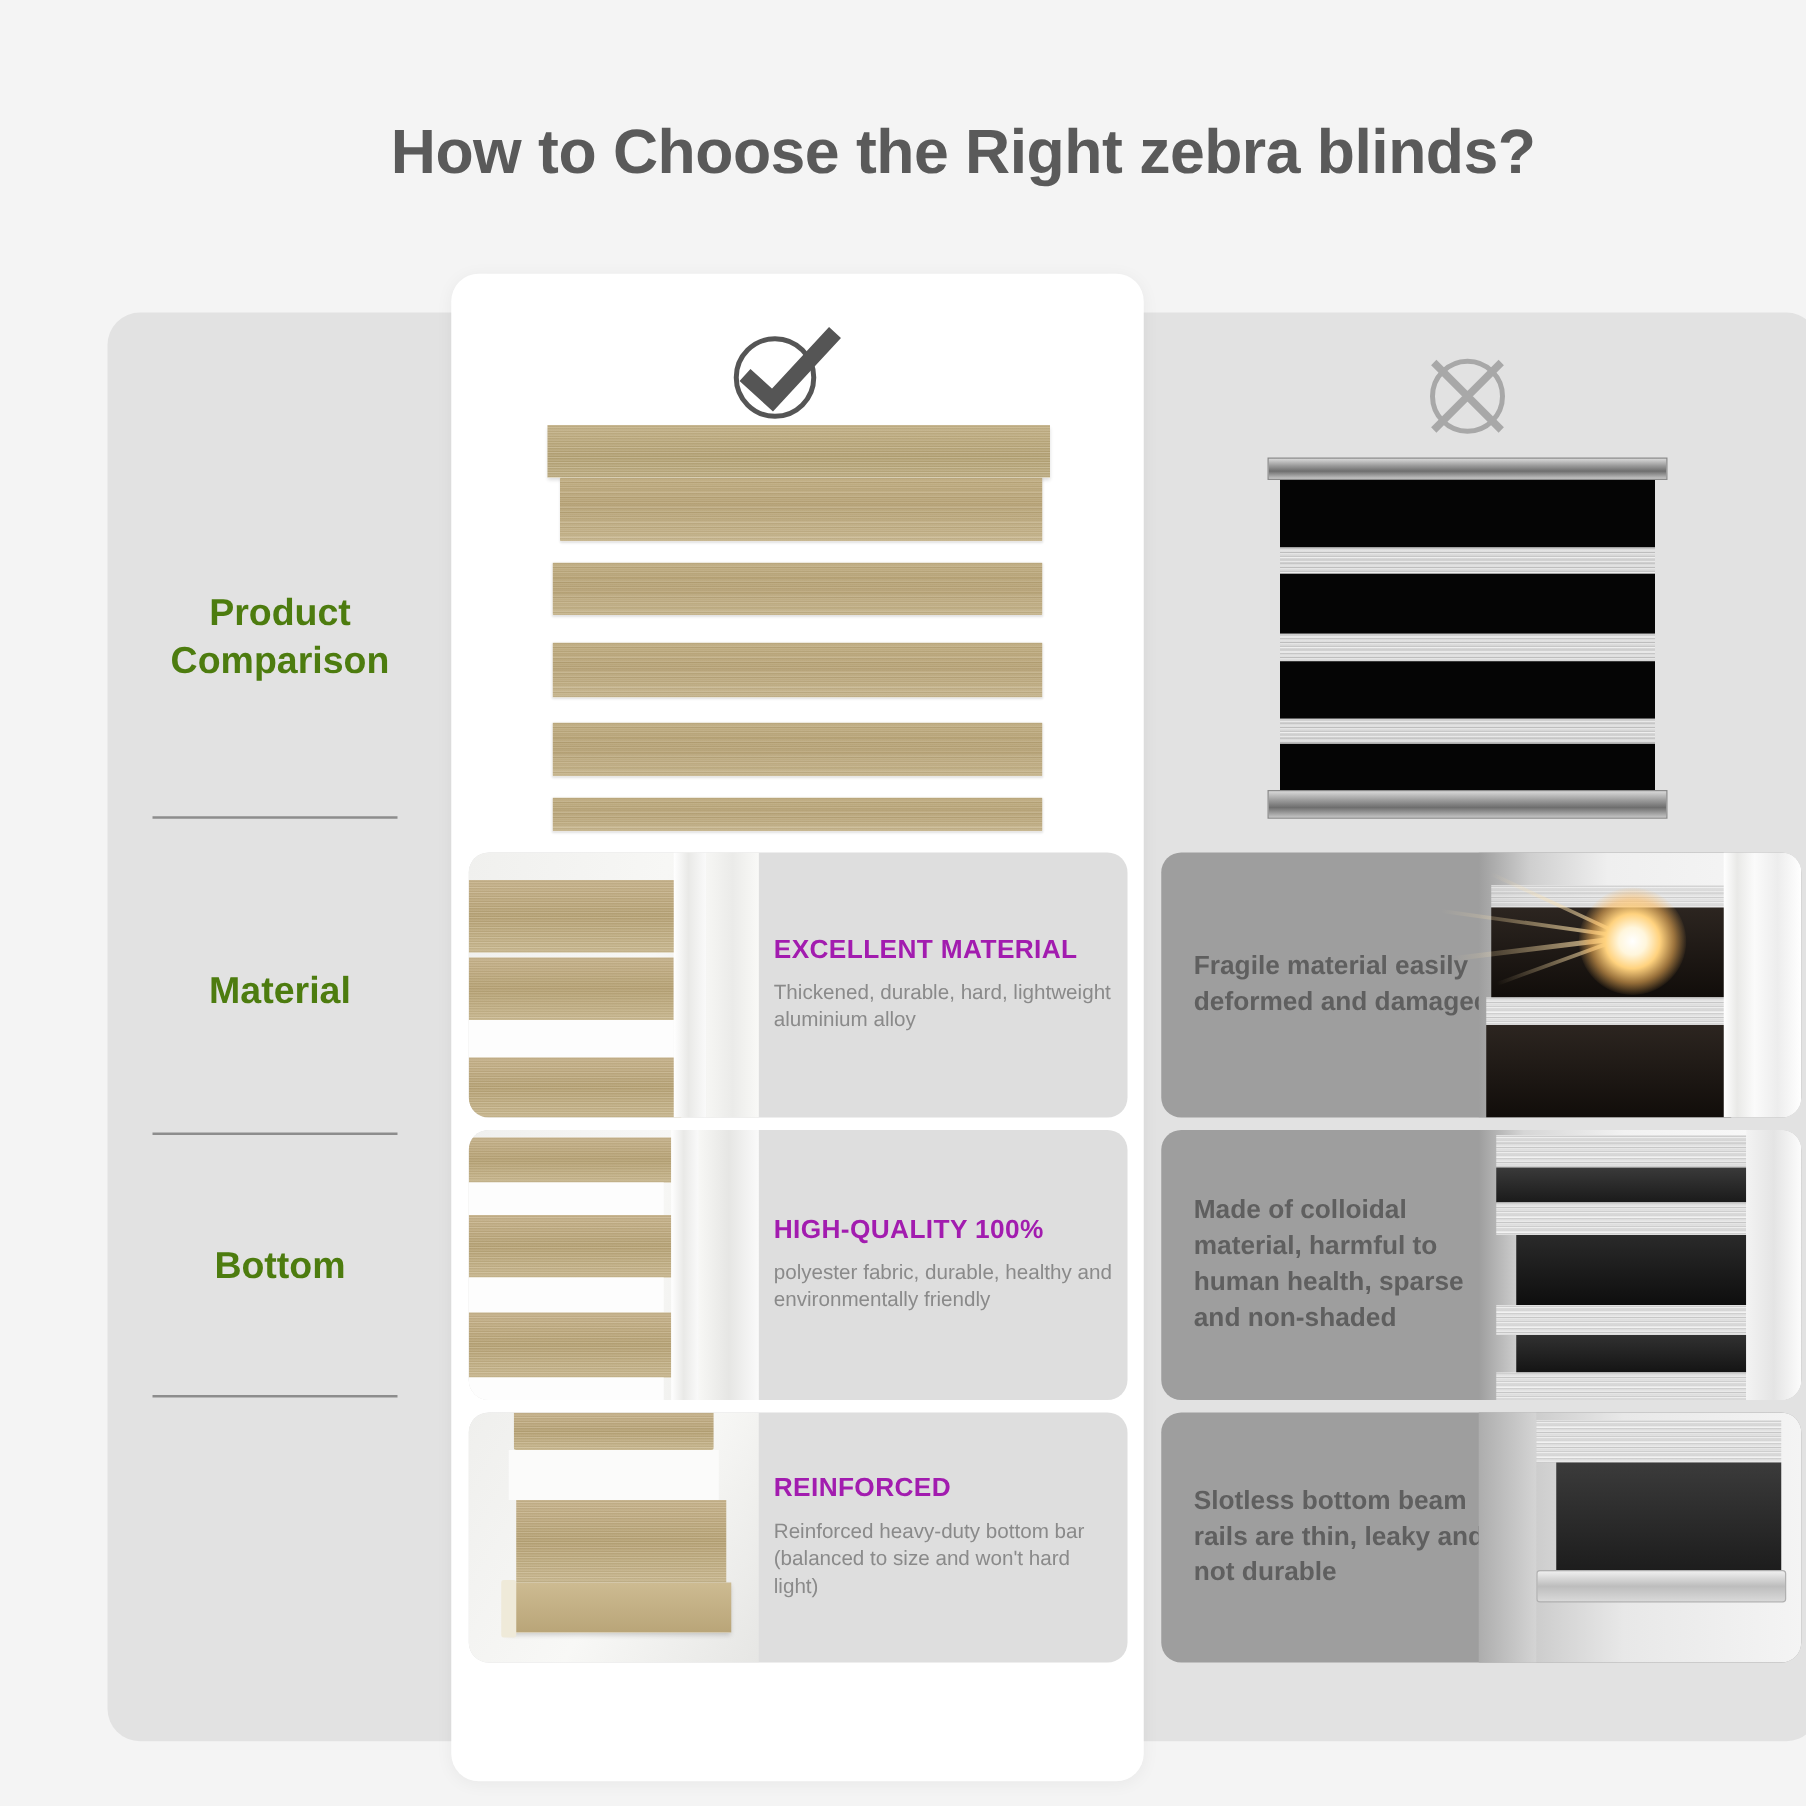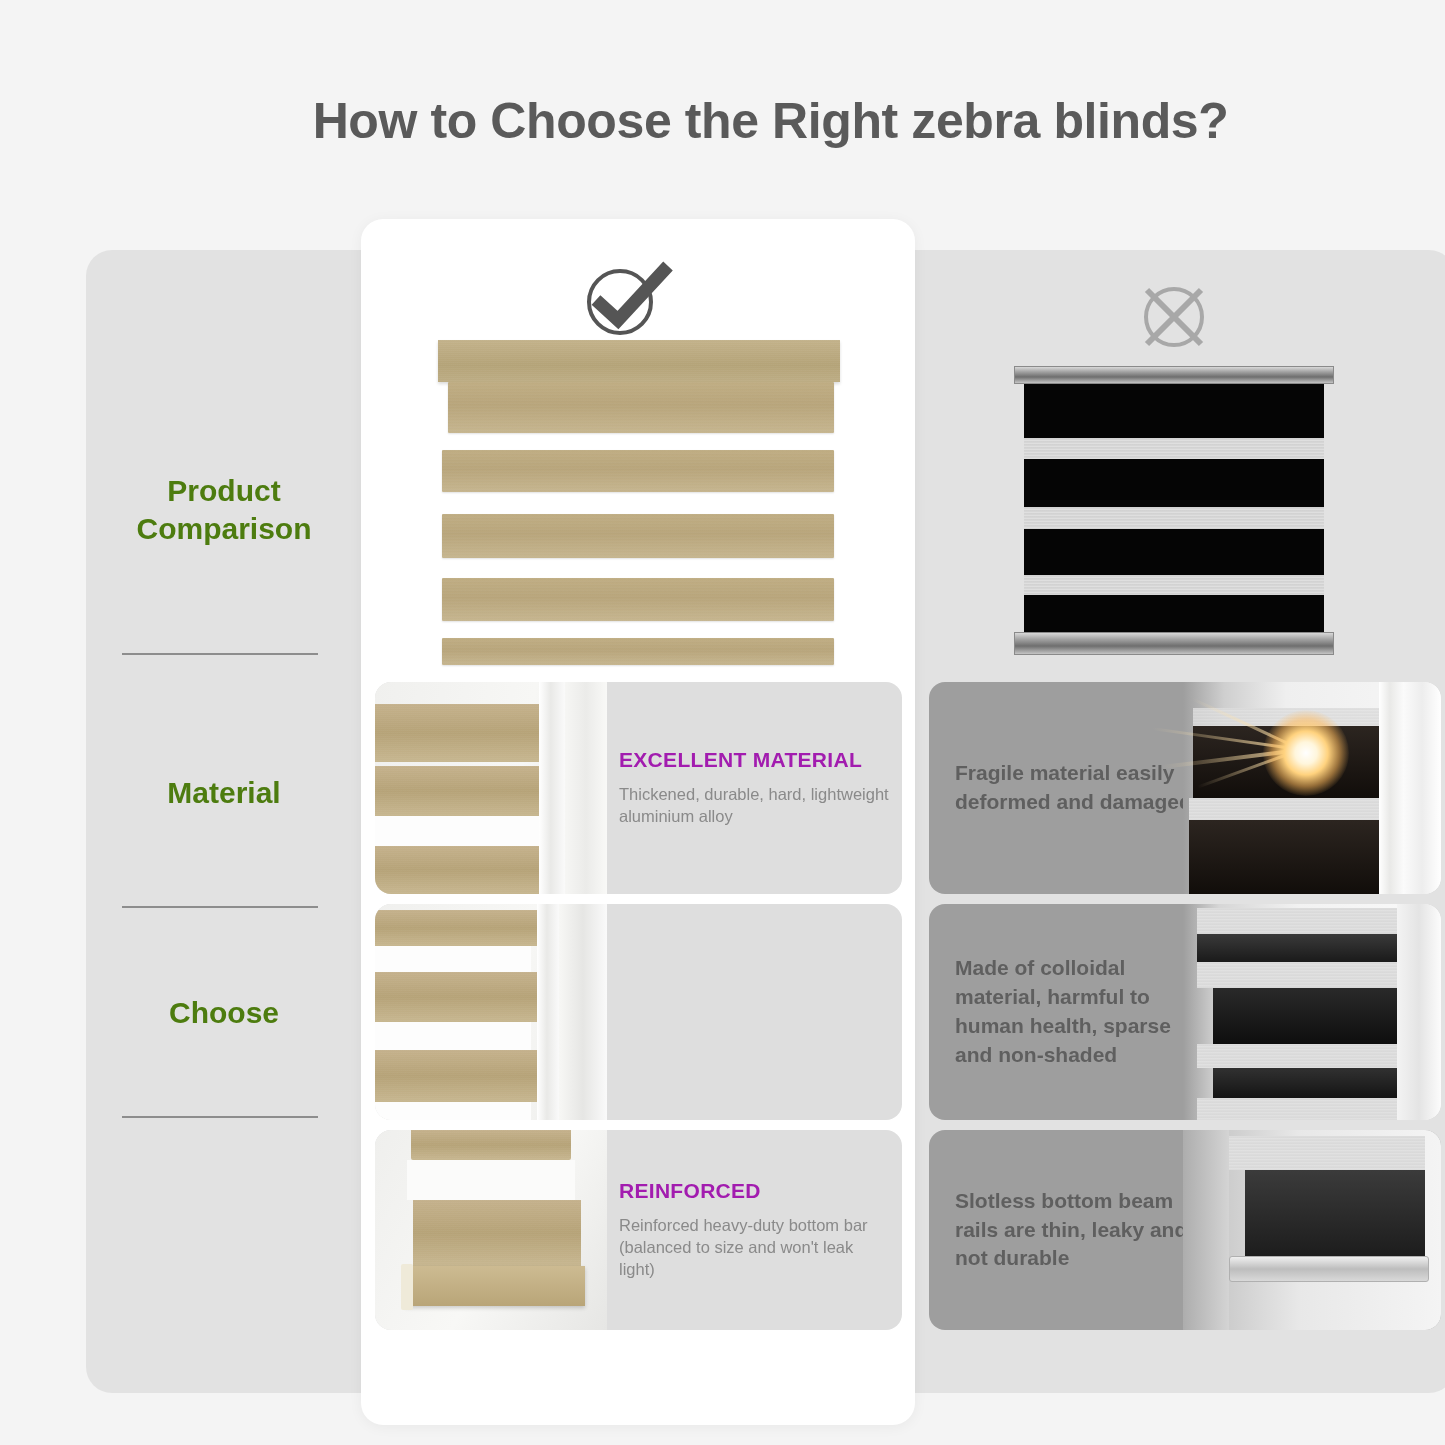--- a/index.html
+++ b/index.html
@@ -259,21 +259,21 @@
       <span>Product Comparison</span>
     </div>
     <div class="rail-divider" style="top:403px;"></div>
 
     <div class="rail-cell" style="top:508px;height:70px;font-size:30px;">
       <span>Material</span>
     </div>
     <div class="rail-divider" style="top:656px;"></div>
 
     <div class="rail-cell" style="top:728px;height:70px;font-size:30px;">
-      <span>Choose</span>
+      <span>Bottom</span>
     </div>
     <div class="rail-divider" style="top:866px;"></div>
 
   </div>
 
   <div id="bad-panel"></div>
 
   <div id="good-card"></div>
 
   <div class="status-icon" style="left:528px;top:256px;width:100px;height:84px;">
@@ -330,33 +330,37 @@
     <div class="row-photo">
       <div class="slat" style="left:0;top:6px;width:162px;height:36px;"></div>
       <div class="gap-white" style="left:0;top:42px;width:156px;height:26px;"></div>
       <div class="slat" style="left:0;top:68px;width:162px;height:50px;"></div>
       <div class="gap-white" style="left:0;top:118px;width:156px;height:28px;"></div>
       <div class="slat" style="left:0;top:146px;width:162px;height:52px;"></div>
       <div class="gap-white" style="left:0;top:198px;width:156px;height:18px;"></div>
       <div class="frame-edge" style="left:162px;top:0;width:22px;height:216px;"></div>
       <div class="frame-edge" style="left:184px;top:0;width:48px;height:216px;background:linear-gradient(to right,#f7f7f5,#e6e6e4,#fafafa);"></div>
     </div>
+    <div class="row-text">
+      <div class="row-head">HIGH-QUALITY 100%</div>
+      <div class="row-body">polyester fabric, durable, healthy and environmentally friendly</div>
+    </div>
   </div>
 
   <div class="feature-row good-row" style="top:1130px;height:200px;">
     <div class="row-photo" style="background:linear-gradient(120deg,#efefed 0%,#f8f8f6 55%,#e6e6e4 100%);">
       <div class="slat" style="left:36px;top:0;width:160px;height:30px;border-radius:0 0 2px 2px;"></div>
       <div class="gap-white" style="left:32px;top:30px;width:168px;height:40px;background:#fbfbfa;"></div>
       <div class="slat" style="left:38px;top:70px;width:168px;height:66px;"></div>
       <div class="slat" style="left:30px;top:136px;width:180px;height:40px;background:linear-gradient(to bottom,#cdbb92,#b9a578);box-shadow:0 2px 4px rgba(0,0,0,0.18);"></div>
       <div style="position:absolute;left:26px;top:134px;width:12px;height:46px;background:#efead9;border-radius:2px;"></div>
     </div>
     <div class="row-text">
       <div class="row-head">REINFORCED</div>
-      <div class="row-body">Reinforced heavy-duty bottom bar (balanced to size and won't leak light)</div>
+      <div class="row-body">Reinforced heavy-duty bottom bar (balanced to size and won't hard light)</div>
     </div>
   </div>
 
   <div class="feature-row bad-row" style="top:682px;height:212px;">
     <div class="bad-text">
       <span>Fragile material easily deformed and damaged</span>
     </div>
     <div class="bad-photo" style="background:linear-gradient(to right,#9e9e9e 0%,#cfcfcf 16%,#efefef 40%,#f6f6f6 100%);">
       <div class="mesh-slat" style="left:10px;top:26px;width:190px;height:18px;opacity:.85;"></div>
       <div class="dark-slat" style="left:10px;top:44px;width:190px;height:72px;"></div>

